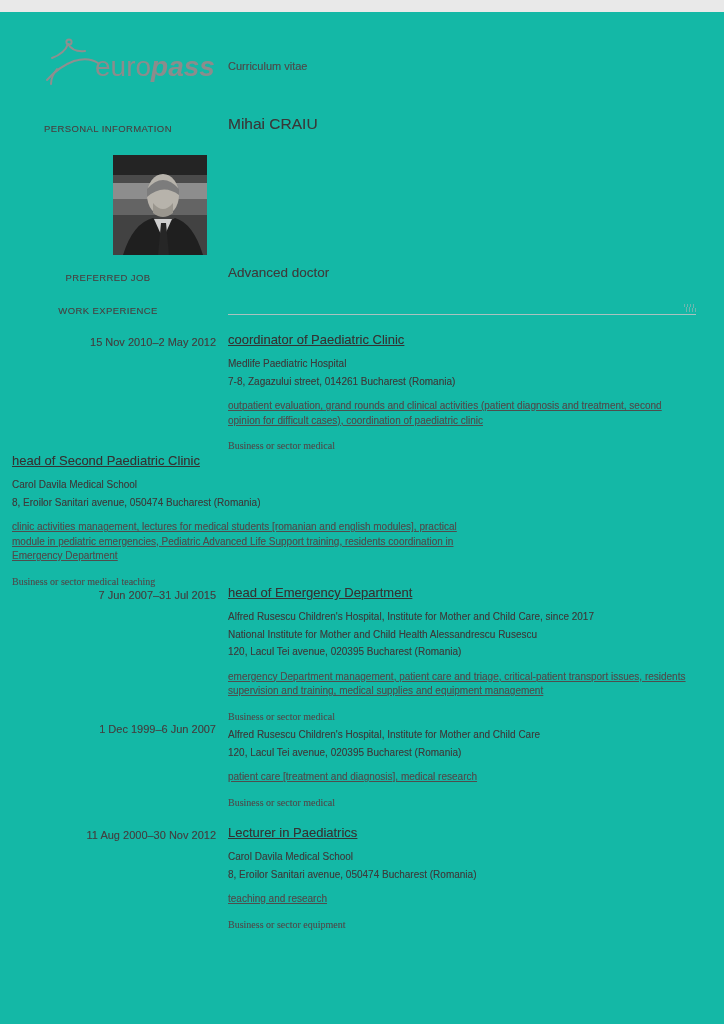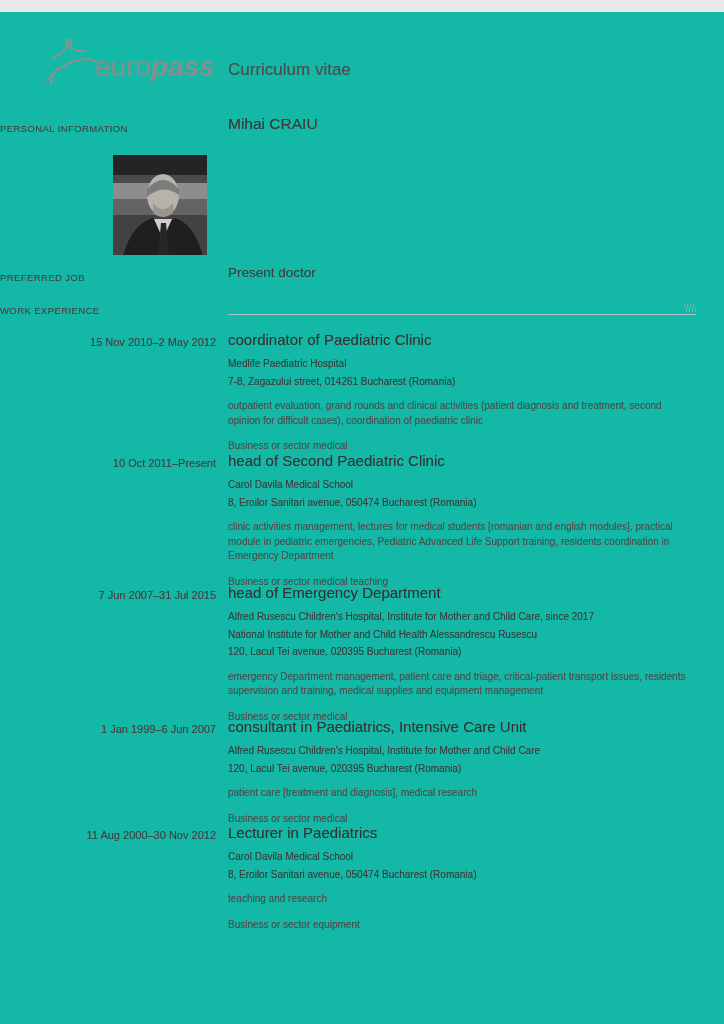--- a/index.html
+++ b/index.html
@@ -7,48 +7,48 @@
   body { font-family:"Liberation Sans", sans-serif; }
   .page {
     position:relative; width:724px; height:1024px;
     background:#14b8a6; margin:12px auto; overflow:hidden;
     color:#3e3e3e;
   }
   .scan-soft { text-shadow:0 0 0.5px rgba(70,70,70,0.45); }
 
   
   .logo { position:absolute; left:43px; top:24px; width:180px; height:56px; }
-  .cv-type { position:absolute; left:228px; top:48px; font-size:17px; color:#4c4c4c; }
+  .cv-type { position:absolute; left:228px; top:48px; font-size:11px; color:#4c4c4c; }
 
   
-  .label-col { position:absolute; left:0; width:216px; text-align:left; }
+  .label-col { position:absolute; left:0; width:216px; text-align:center; }
   .section-label { font-size:9.5px; letter-spacing:0.4px; color:#454545; }
 
   .name { position:absolute; left:228px; top:103px; font-size:15.5px; color:#383838; }
   .photo { position:absolute; left:113px; top:143px; width:94px; height:100px; display:block; }
 
   .pref-value { position:absolute; left:228px; top:253px; font-size:13.5px; color:#3c3c3c; }
 
   .rule { position:absolute; left:228px; top:302px; width:468px; height:1px; background:#c3c3c3; opacity:0.85; }
   .rule-smudge {
     position:absolute; left:684px; top:292px; width:12px; height:8px; opacity:0.55;
     background:repeating-linear-gradient(100deg,#b5b5b5 0 1px, transparent 1px 3px);
   }
 
   
   .entry { position:absolute; left:0; width:724px; display:flex; align-items:flex-start; }
   .entry .dates {
     width:216px; flex:0 0 216px; text-align:right;
     font-size:11px; line-height:16px; padding-top:2px; color:#414141;
   }
   .entry .content { margin-left:12px; width:468px; }
-  .entry-title { font-size:15px; line-height:16px; color:#333; }
+  .entry-title { font-size:13px; line-height:16px; color:#333;text-decoration:underline; }
   .entry-org { margin-top:7px; font-size:10px; line-height:17.5px; color:#3b3b3b; }
-  .entry-desc { margin-top:9px; font-size:10px; line-height:14.5px; color:#4e4e4e; width:466px; }
-  .entry-sector { margin-top:11px; font-size:10px; line-height:13px; color:#4e4e4e; }
+  .entry-desc { margin-top:9px; font-size:10px; line-height:14.5px; color:#4e4e4e; width:466px;text-decoration:underline; }
+  .entry-sector { margin-top:11px; font-size:10px; line-height:13px; color:#4e4e4e;font-family:Liberation Serif, serif; }
 
   
   .artifact { position:absolute; height:3px; background:#ececec; }
 </style>
 </head>
 <body>
 
 <div class="page">
 
   <div class="logo">
@@ -77,41 +77,40 @@
     <rect y="60" width="94" height="40" fill="#424242"></rect>
     <path d="M10 100 Q20 68 40 63 L50 70 L62 63 Q80 68 90 100 Z" fill="#1f1f1f"></path>
     <path d="M41 64 L50 84 L59 64 Z" fill="#cfcfcf"></path>
     <path d="M48 68 L53 68 L56 100 L45 100 Z" fill="#262626"></path>
     <ellipse cx="50" cy="40" rx="16" ry="21" fill="#b7b3ab"></ellipse>
     <path d="M34 34 Q50 16 66 34 L66 40 Q50 28 34 42 Z" fill="#7c7c7c"></path>
     <path d="M40 48 Q50 60 60 48 L60 58 Q50 66 40 58 Z" fill="#9a968e"></path>
   </svg>
 
   <div class="label-col section-label scan-soft" style="top:260px">PREFERRED JOB</div>
-  <div class="pref-value scan-soft">Present doctor</div>
+  <div class="pref-value scan-soft">Advanced doctor</div>
 
   <div class="label-col section-label scan-soft" style="top:293px">WORK EXPERIENCE</div>
   <div class="rule"></div>
   <div class="rule-smudge"></div>
 
   <div class="entry" style="top:320px">
     <div class="dates scan-soft">15 Nov 2010–2 May 2012</div>
     <div class="content">
       <div class="entry-title scan-soft">coordinator of Paediatric Clinic</div>
       <div class="entry-org scan-soft">
         <div>Medlife Paediatric Hospital</div>
         <div>7-8, Zagazului street, 014261 Bucharest (Romania)</div>
       </div>
       <div class="entry-desc scan-soft">outpatient evaluation, grand rounds and clinical activities (patient diagnosis and treatment, second opinion for difficult cases), coordination of paediatric clinic</div>
       <div class="entry-sector scan-soft">Business or sector medical</div>
     </div>
   </div>
 
   <div class="entry" style="top:441px">
-    <div class="dates scan-soft">10 Oct 2011–Present</div>
     <div class="content">
       <div class="entry-title scan-soft">head of Second Paediatric Clinic</div>
       <div class="entry-org scan-soft">
         <div>Carol Davila Medical School</div>
         <div>8, Eroilor Sanitari avenue, 050474 Bucharest (Romania)</div>
       </div>
       <div class="entry-desc scan-soft">clinic activities management, lectures for medical students [romanian and english modules], practical module in pediatric emergencies, Pediatric Advanced Life Support training, residents coordination in Emergency Department</div>
       <div class="entry-sector scan-soft">Business or sector medical teaching</div>
     </div>
   </div>
@@ -124,23 +123,22 @@
         <div>Alfred Rusescu Children's Hospital, Institute for Mother and Child Care, since 2017</div>
         <div>National Institute for Mother and Child Health Alessandrescu Rusescu</div>
         <div>120, Lacul Tei avenue, 020395 Bucharest (Romania)</div>
       </div>
       <div class="entry-desc scan-soft">emergency Department management, patient care and triage, critical-patient transport issues, residents supervision and training, medical supplies and equipment management</div>
       <div class="entry-sector scan-soft">Business or sector medical</div>
     </div>
   </div>
 
   <div class="entry" style="top:707px">
-    <div class="dates scan-soft">1 Jan 1999–6 Jun 2007</div>
+    <div class="dates scan-soft">1 Dec 1999–6 Jun 2007</div>
     <div class="content">
-      <div class="entry-title scan-soft">consultant in Paediatrics, Intensive Care Unit</div>
       <div class="entry-org scan-soft">
         <div>Alfred Rusescu Children's Hospital, Institute for Mother and Child Care</div>
         <div>120, Lacul Tei avenue, 020395 Bucharest (Romania)</div>
       </div>
       <div class="entry-desc scan-soft">patient care [treatment and diagnosis], medical research</div>
       <div class="entry-sector scan-soft">Business or sector medical</div>
     </div>
   </div>
 
   <div class="entry" style="top:813px">

